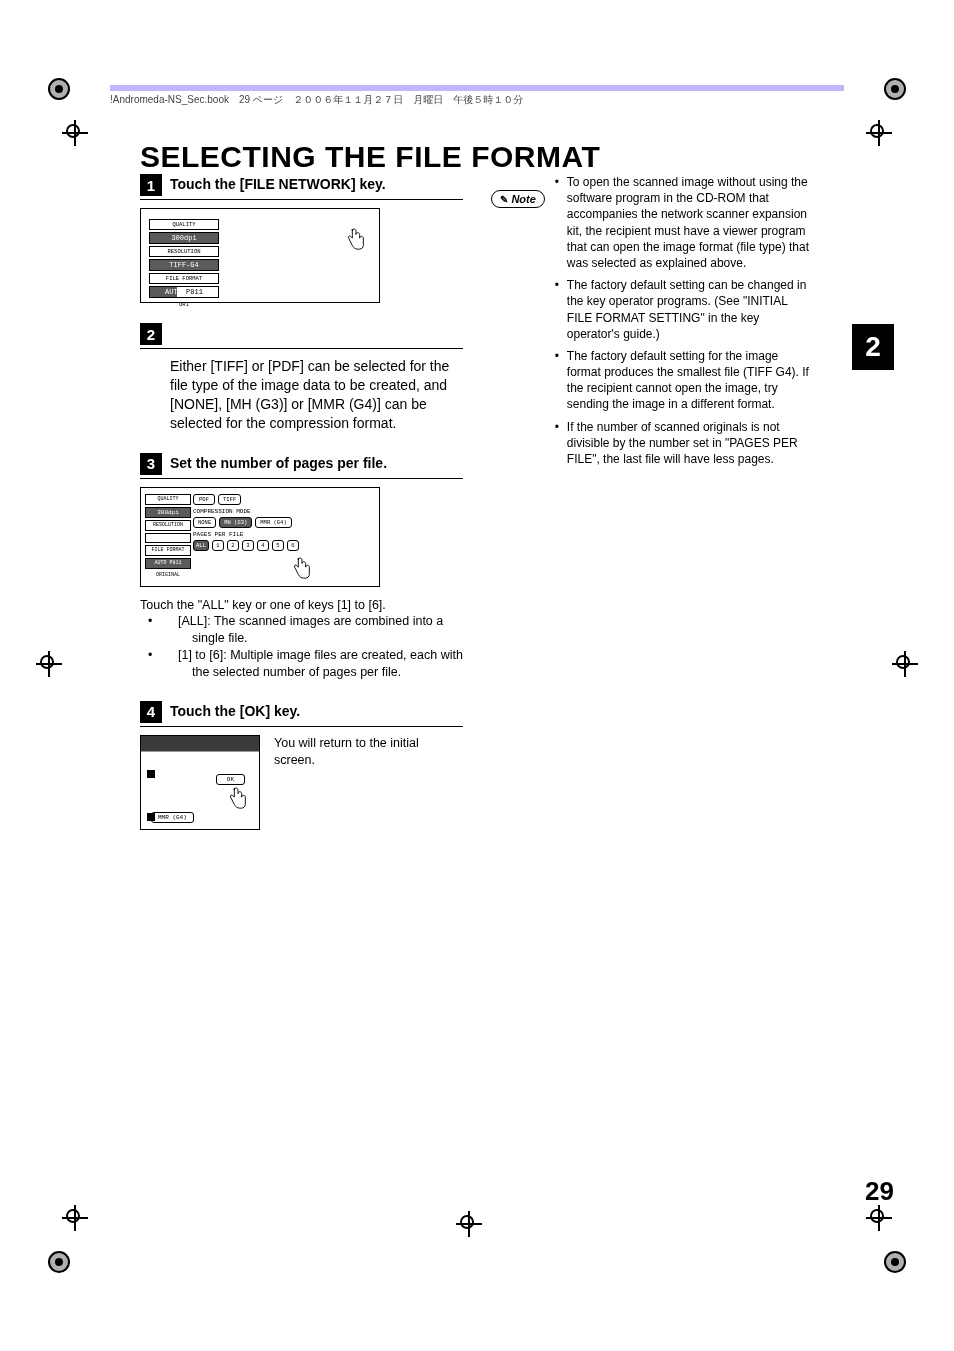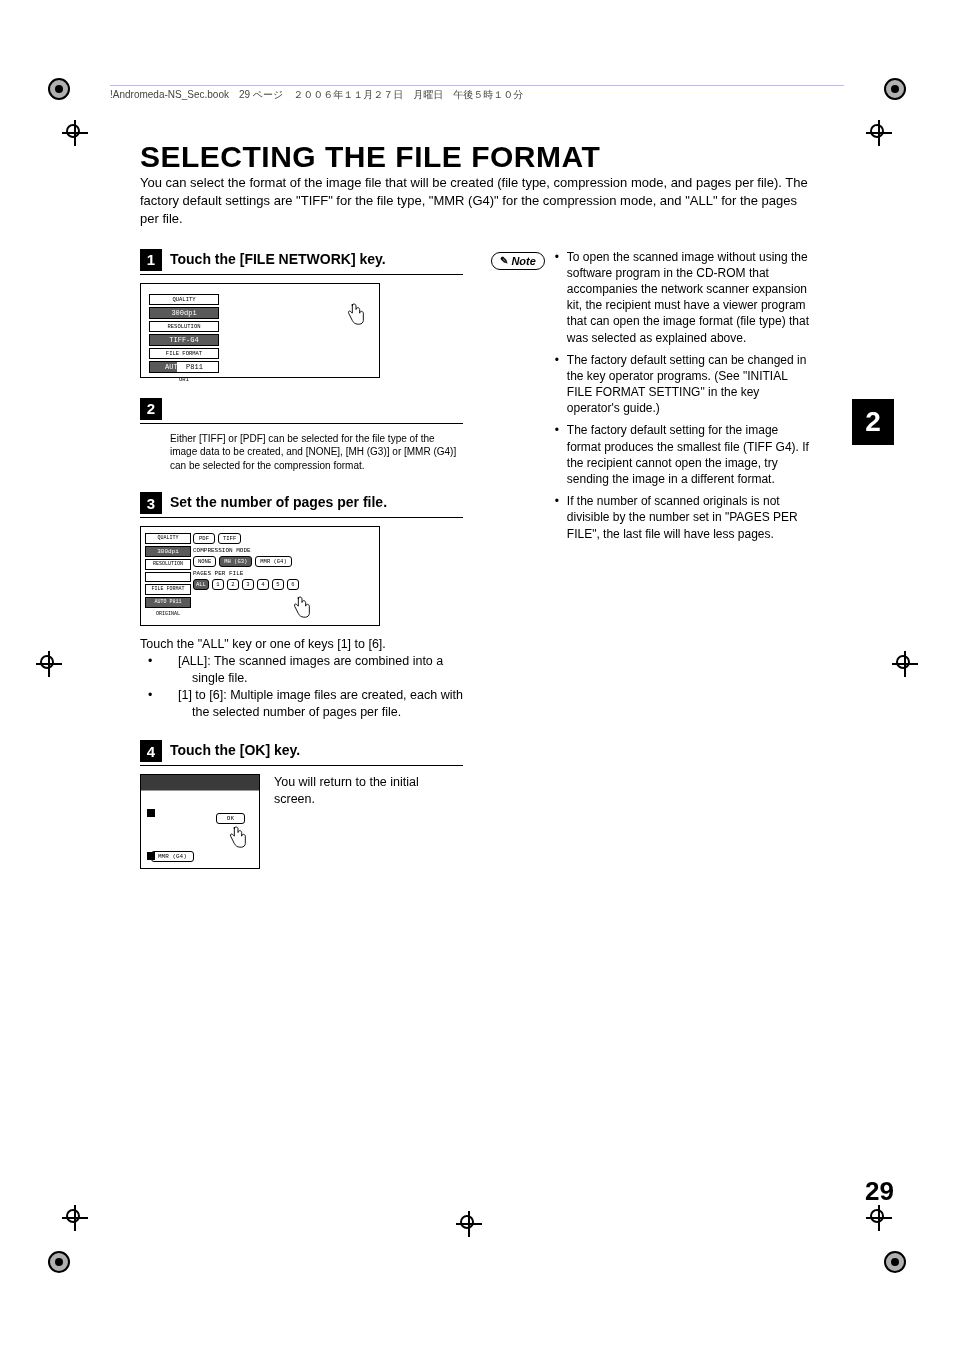--- a/index.html
+++ b/index.html
@@ -32,21 +32,21 @@
   .reg-mark::before { left: 8px; top: -4px; width: 2px; height: 26px; }
   .reg-mark::after { top: 8px; left: -4px; height: 2px; width: 26px; }
   .reg-mark .ring {
     position: absolute; width: 14px; height: 14px; border: 2px solid #000; border-radius: 50%;
     top: 0; left: 0;
   }
 
   .top-book-info {
     position: absolute;
     top: 85px; left: 110px; right: 110px;
-    border-top: 1px solid #c4b5fd;
+    border-top: 6px solid #c4b5fd;
     font-size: 10px;
     padding-top: 2px;
     color: #444;
   }
 
   .page-frame {
     position: absolute;
     top: 130px;
     bottom: 150px;
     left: 60px;
@@ -102,21 +102,21 @@
     margin-right: 8px;
     flex-shrink: 0;
   }
   .step-title {
     font-weight: bold;
     font-size: 14px;
     line-height: 1.2;
     padding-top: 2px;
   }
   .step-body {
-    font-size: 10px;
+    font-size: 14px;
     line-height: 1.35;
     margin-left: 30px;
   }
 
   
   .panel1 {
     border: 1px solid #000;
     width: 240px; height: 95px;
     margin-bottom: 12px;
     position: relative;
@@ -213,21 +213,21 @@
   .step4-text { font-size: 12.5px; line-height: 1.35; flex: 1; }
 
   
   .note-wrap { display: flex; align-items: flex-start; gap: 10px; }
   .note-badge {
     border: 1.5px solid #000; border-radius: 12px;
     padding: 2px 8px;
     font-size: 11px; font-style: italic; font-weight: bold;
     flex-shrink: 0;
     display: flex; align-items: center; gap: 3px;
-    margin-top: 3px;
+    margin-top: 16px;
   }
   .note-badge::before {
     content: "✎"; font-style: normal; font-size: 10px;
   }
   .note-list {
     font-size: 12px; line-height: 1.35;
     list-style: none;
   }
   .note-list li {
     position: relative; padding-left: 12px; margin-bottom: 6px;
@@ -308,21 +308,20 @@
       <span class="ring"></span>
     </div>
   </div>
 
 <div class="top-book-info">!Andromeda-NS_Sec.book　29 ページ　２００６年１１月２７日　月曜日　午後５時１０分</div>
 
 <div class="page-frame">
 
 
   <h1>SELECTING THE FILE FORMAT</h1>
-  <p class="intro">You can select the format of the image file that will be created (file type, compression mode, and pages per file). The factory default settings are "TIFF" for the file type, "MMR (G4)" for the compression mode, and "ALL" for the pages per file.</p>
 
   <div class="columns">
     <div class="col-left">
 
       <div class="step">
         <div class="step-header">
           <div class="step-num">1</div>
           <div class="step-title">Touch the [FILE NETWORK] key.</div>
         </div>
         <div class="panel1">

